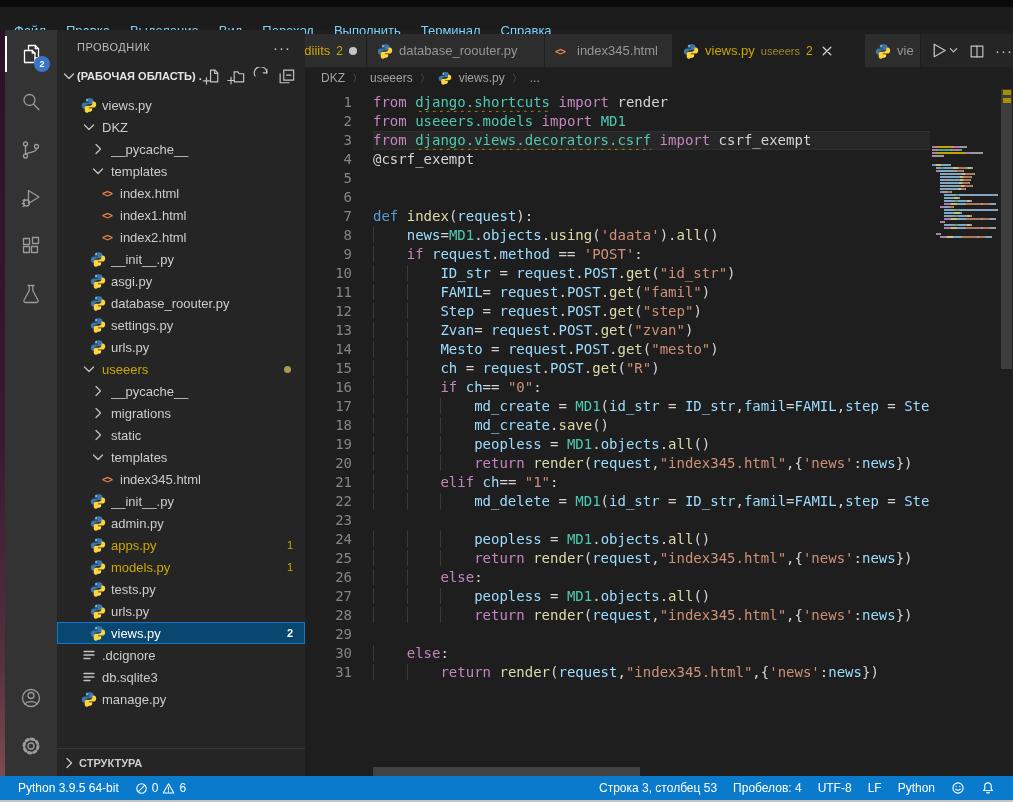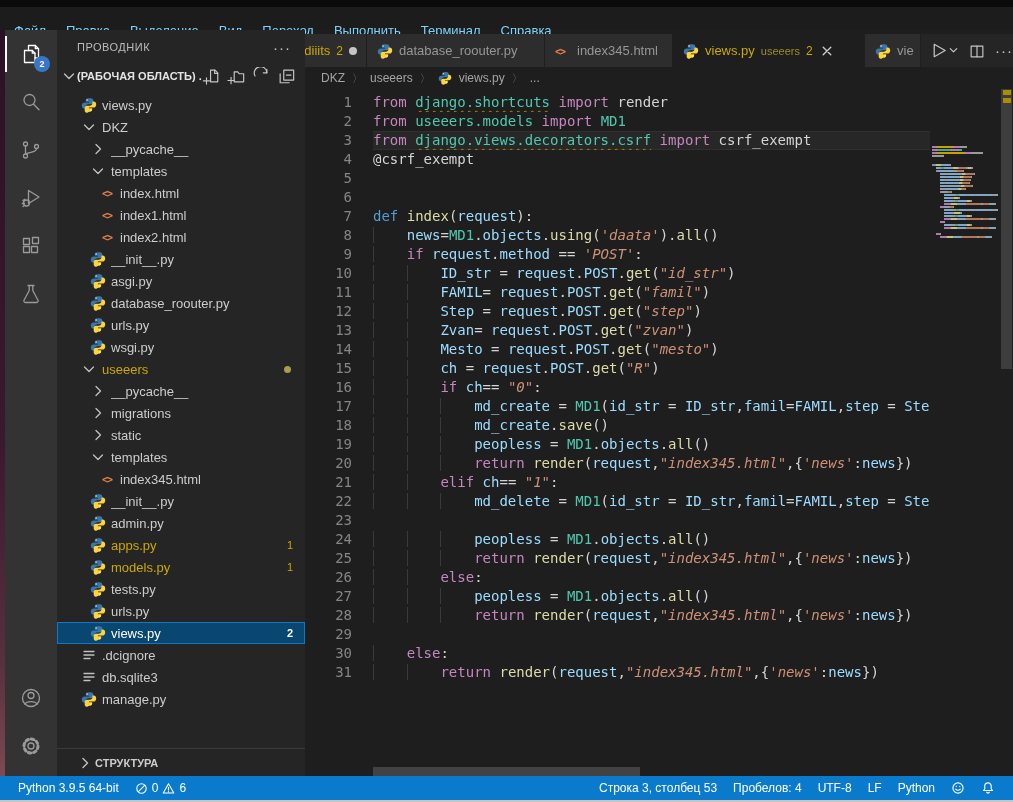--- a/index.html
+++ b/index.html
@@ -45,21 +45,21 @@
   .trow { position:relative; height:22px; display:flex; align-items:center; font-size:13px; color:#cccccc; cursor:pointer; }
   .trow .chev, .trow .ficon { width:16px; height:16px; flex-shrink:0; display:flex; align-items:center; justify-content:center; color:#c0c0c0; }
   .trow .tlabel { margin-left:5px; white-space:nowrap; overflow:hidden; flex:1; }
   .trow .tbadge { margin-right:12px; font-size:11px; color:#cca700; }
   .trow.selected { background:#094771; box-shadow:inset 0 0 0 1px #0d78c8; color:#ffffff; }
   .trow.selected .tbadge { color:#ffffff; font-weight:bold; }
   .trow .warn-label { color:#cca700; }
   .trow .mod-dot { margin-right:14px; width:7px; height:7px; border-radius:50%; background:#a99c4f; }
   .lvl1 { padding-left:24px; } .lvl2 { padding-left:33px; } .lvl3 { padding-left:42px; }
   .outline-bar { position:absolute; left:0; bottom:0; right:0; height:28px; border-top:1px solid #3a3a3a;
-    display:flex; align-items:center; padding-left:20px; }
+    display:flex; align-items:center; padding-left:4px; }
   .outline-bar .chev { width:16px; height:16px; color:#c5c5c5; }
   .outline-label { font-size:11px; font-weight:bold; color:#cccccc; margin-left:2px; }
   .html-ic { color:#e8824a; font-family:"DejaVu Sans Mono",monospace; font-size:10px; font-weight:bold; letter-spacing:-1px; }
 
   
   .editor { position:absolute; left:305px; top:34px; width:708px; height:746px; background:#1e1e1e; }
   .tabbar { position:absolute; top:0; left:0; right:0; height:33px; background:#252526; display:flex; align-items:stretch; }
   .tab { position:relative; display:flex; align-items:center; gap:6px; padding:0 10px; background:#2d2d2d;
     border-right:1px solid #1f1f1f; font-size:13px; color:#969696; overflow:hidden; cursor:pointer; flex-shrink:0; }
   .tab .ficon { width:16px; height:16px; flex-shrink:0; }
@@ -81,21 +81,21 @@
 
   
   .code-area { position:absolute; top:55px; left:0; width:708px; height:691px; overflow:hidden;
     font-family:"DejaVu Sans Mono", monospace; font-size:14px; }
   .code-lines { padding-top:4px; }
   .cline { height:19px; line-height:19px; display:flex; white-space:pre; }
   .lnum { width:47px; flex-shrink:0; text-align:right; color:#858585; user-select:none; }
   .ltext { margin-left:21px; width:557px; overflow:hidden; white-space:pre; }
   .ltext.cur { background:rgba(255,255,255,.045); box-shadow:inset 0 1px 0 #303030, inset 0 -1px 0 #303030; }
   .tk-k { color:#C586C0; } .tk-d { color:#569CD6; } .tk-c { color:#4EC9B0; }
-  .tk-f { color:#DCDCAA; } .tk-v { color:#9CDCFE; } .tk-s { color:#CE9178;font-style:italic; } .tk-p { color:#d4d4d4; }
+  .tk-f { color:#DCDCAA; } .tk-v { color:#9CDCFE; } .tk-s { color:#CE9178; } .tk-p { color:#d4d4d4; }
   .tk-w { color:#4EC9B0; text-decoration:underline wavy #b08c00; text-decoration-thickness:1px; text-underline-offset:3px; }
   .tk-i { background:repeating-linear-gradient(90deg,#3a3a3a 0 1px, transparent 1px 4ch); }
 
   
   .minimap { position:absolute; top:57px; left:627px; width:68px; }
   .mm-line { height:2px; margin-bottom:1px; display:flex; }
   .mm-line span { height:2px; display:block; }
   .vscroll { position:absolute; top:55px; right:0; width:13px; height:691px; }
   .vthumb { position:absolute; top:0; left:1px; width:11px; height:280px; background:rgba(121,121,121,.35); }
   .vmark { position:absolute; right:2px; width:8px; height:5px; background:#ab8d00; }
@@ -319,32 +319,32 @@
         </div>
         <div class="trow lvl2">
           <span class="ficon">
             <svg viewBox="0 0 16 16" style="width:100%;height:100%">
               <path fill="#3977ab" d="M7.9 1.2c-2 0-3.1.9-3.1 2.3v1.3h3.3v.6H3.5C2 5.4.8 6.6.8 8.5s1 3.1 2.5 3.1h1.3V9.7c0-1.4 1.2-2.5 2.6-2.5h3c1.2 0 2.1-1 2.1-2.2V3.5c0-1.4-1.2-2.3-2.7-2.3z"></path>
               <circle fill="#eee" cx="6.1" cy="3" r=".7"></circle>
               <path fill="#ffd43b" d="M8.1 14.8c2 0 3.1-.9 3.1-2.3v-1.3H7.9v-.6h4.6c1.5 0 2.7-1.2 2.7-3.1s-1-3.1-2.5-3.1h-1.3v1.9c0 1.4-1.2 2.5-2.6 2.5h-3c-1.2 0-2.1 1-2.1 2.2v2.5c0 1.4 1.2 2.3 2.7 2.3z"></path>
               <circle fill="#eee" cx="9.9" cy="13" r=".7"></circle>
             </svg>
           </span>
+          <span class="tlabel">settings.py</span>
+        </div>
+        <div class="trow lvl2">
+          <span class="ficon">
+            <svg viewBox="0 0 16 16" style="width:100%;height:100%">
+              <path fill="#3977ab" d="M7.9 1.2c-2 0-3.1.9-3.1 2.3v1.3h3.3v.6H3.5C2 5.4.8 6.6.8 8.5s1 3.1 2.5 3.1h1.3V9.7c0-1.4 1.2-2.5 2.6-2.5h3c1.2 0 2.1-1 2.1-2.2V3.5c0-1.4-1.2-2.3-2.7-2.3z"></path>
+              <circle fill="#eee" cx="6.1" cy="3" r=".7"></circle>
+              <path fill="#ffd43b" d="M8.1 14.8c2 0 3.1-.9 3.1-2.3v-1.3H7.9v-.6h4.6c1.5 0 2.7-1.2 2.7-3.1s-1-3.1-2.5-3.1h-1.3v1.9c0 1.4-1.2 2.5-2.6 2.5h-3c-1.2 0-2.1 1-2.1 2.2v2.5c0 1.4 1.2 2.3 2.7 2.3z"></path>
+              <circle fill="#eee" cx="9.9" cy="13" r=".7"></circle>
+            </svg>
+          </span>
           <span class="tlabel">urls.py</span>
-        </div>
-        <div class="trow lvl2">
-          <span class="ficon">
-            <svg viewBox="0 0 16 16" style="width:100%;height:100%">
-              <path fill="#3977ab" d="M7.9 1.2c-2 0-3.1.9-3.1 2.3v1.3h3.3v.6H3.5C2 5.4.8 6.6.8 8.5s1 3.1 2.5 3.1h1.3V9.7c0-1.4 1.2-2.5 2.6-2.5h3c1.2 0 2.1-1 2.1-2.2V3.5c0-1.4-1.2-2.3-2.7-2.3z"></path>
-              <circle fill="#eee" cx="6.1" cy="3" r=".7"></circle>
-              <path fill="#ffd43b" d="M8.1 14.8c2 0 3.1-.9 3.1-2.3v-1.3H7.9v-.6h4.6c1.5 0 2.7-1.2 2.7-3.1s-1-3.1-2.5-3.1h-1.3v1.9c0 1.4-1.2 2.5-2.6 2.5h-3c-1.2 0-2.1 1-2.1 2.2v2.5c0 1.4 1.2 2.3 2.7 2.3z"></path>
-              <circle fill="#eee" cx="9.9" cy="13" r=".7"></circle>
-            </svg>
-          </span>
-          <span class="tlabel">wsgi.py</span>
         </div>
         <div class="trow lvl1">
           <span class="chev">
             <svg class="st" viewBox="0 0 16 16" style="width:100%;height:100%">
               <path d="M3.5 6l4.5 4.5L12.5 6"></path>
             </svg>
           </span>
           <span class="tlabel warn-label">useeers</span>
           <span class="mod-dot"></span>
         </div>

